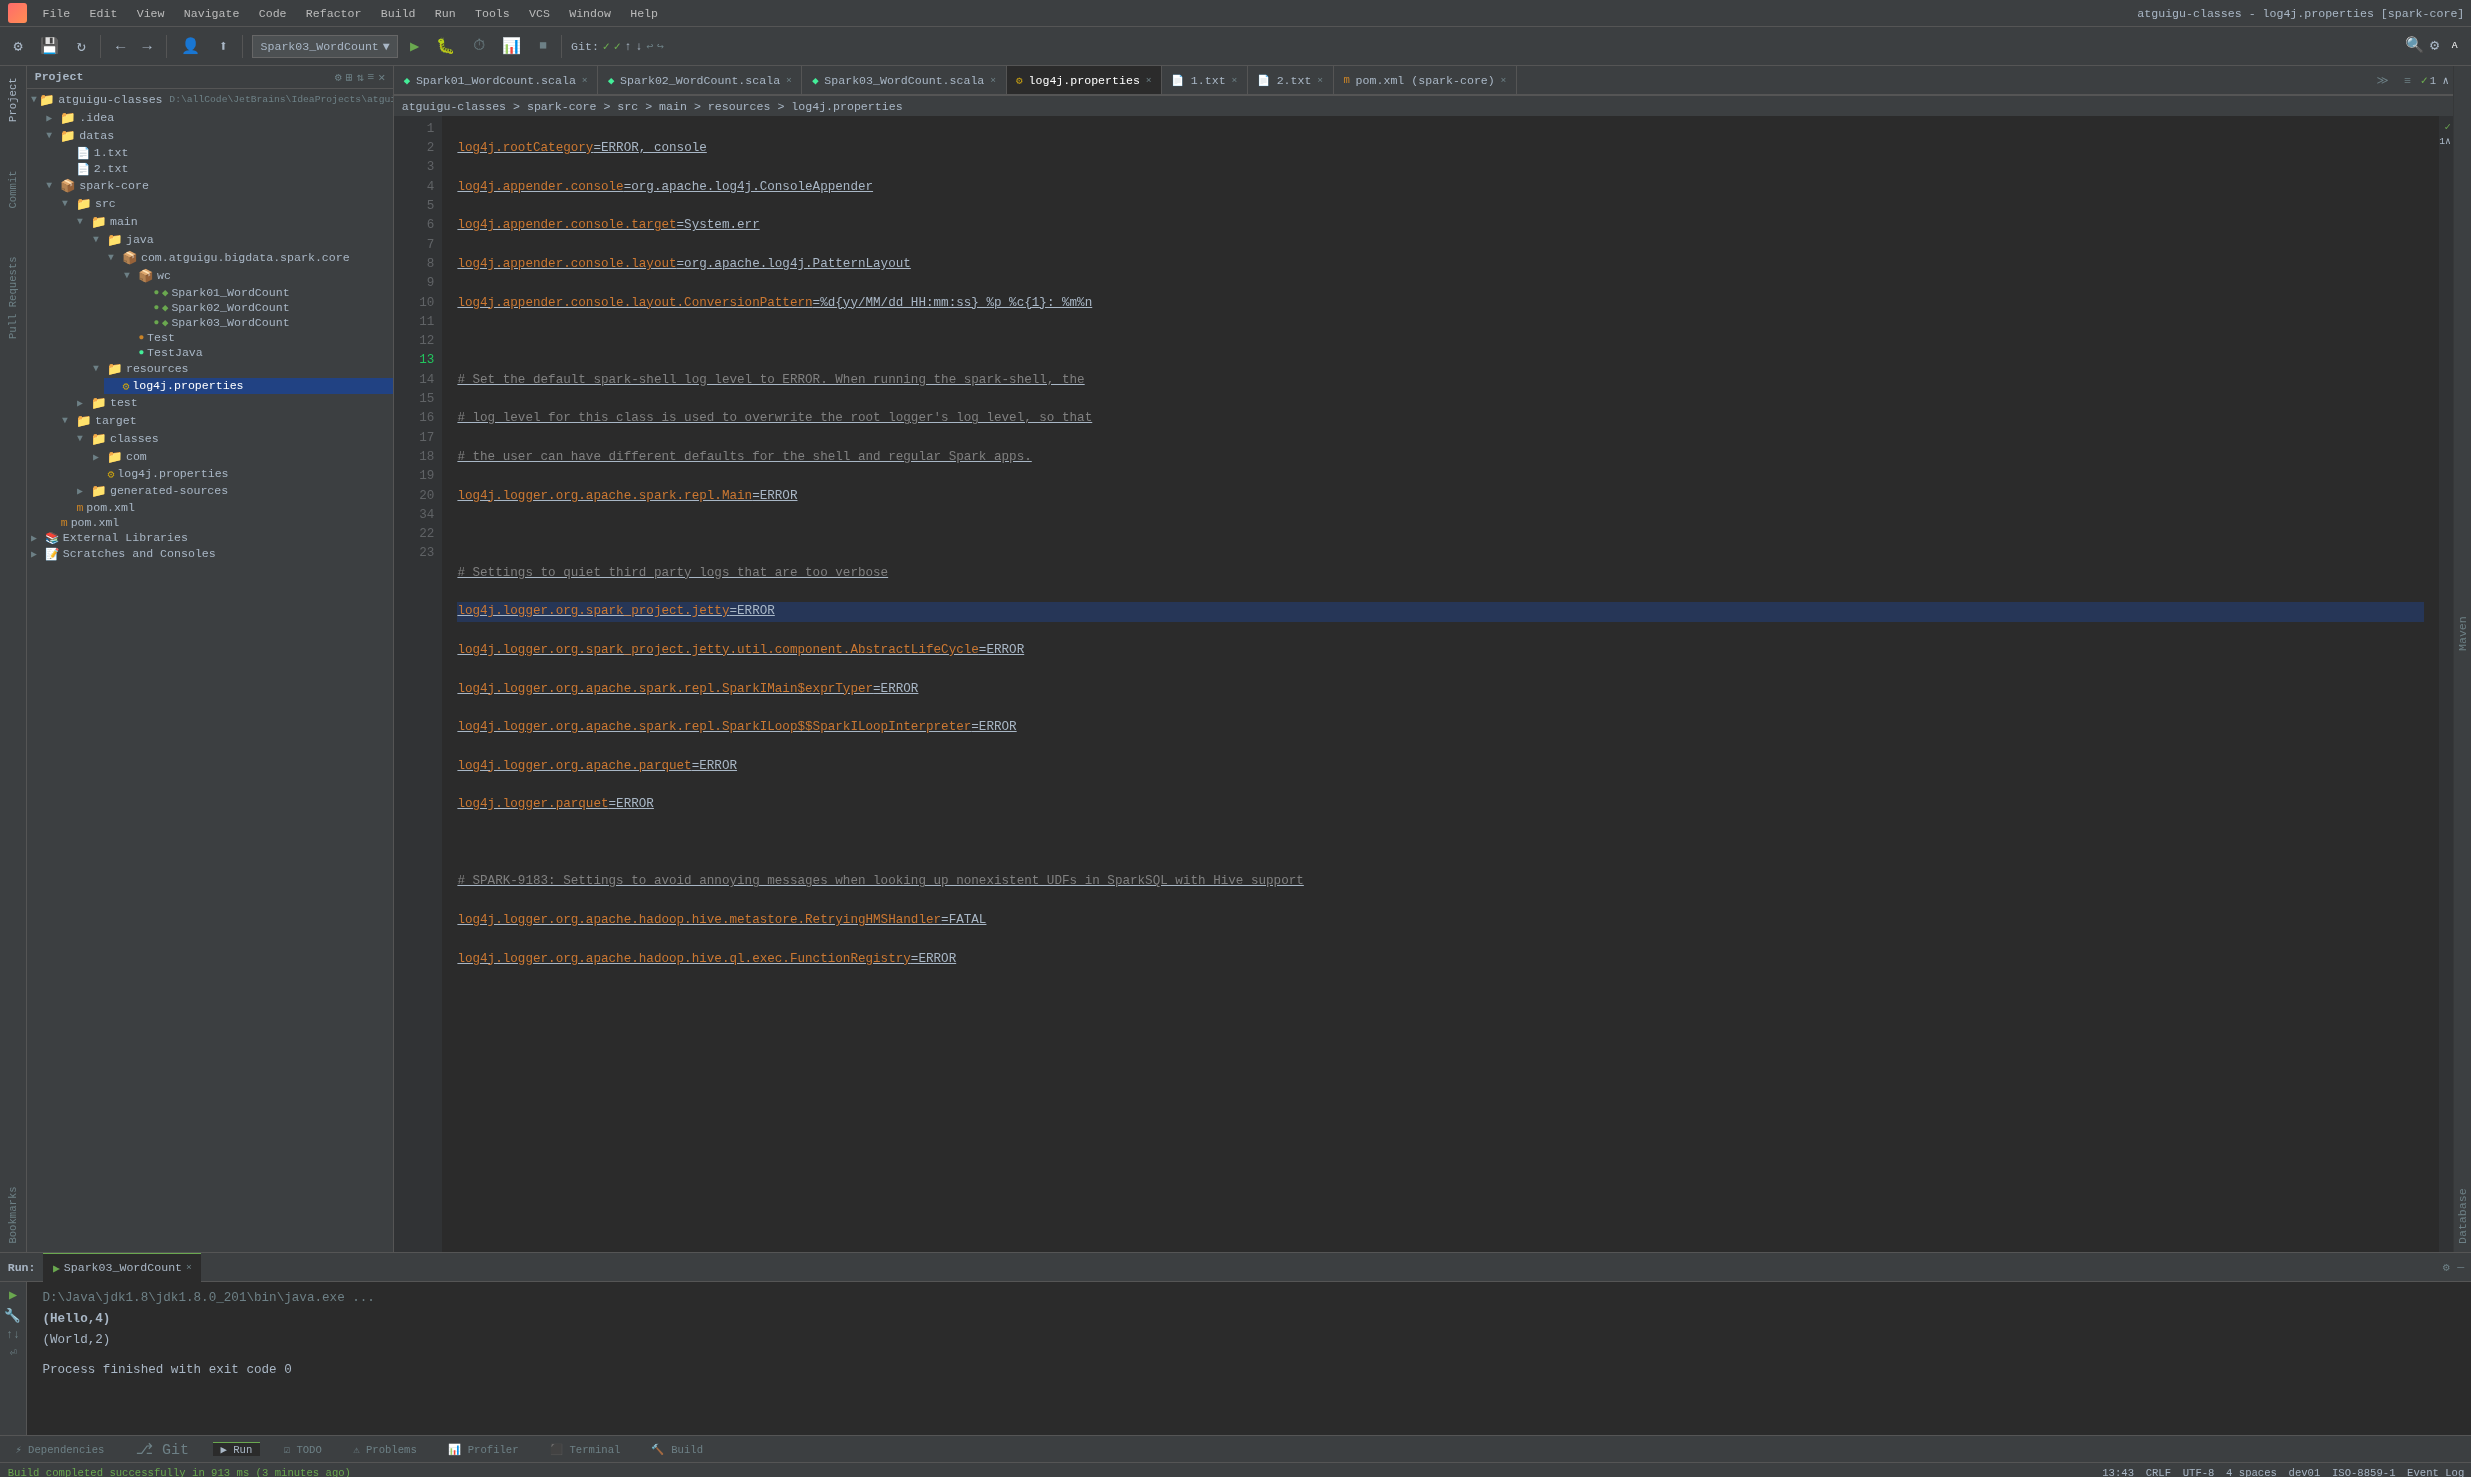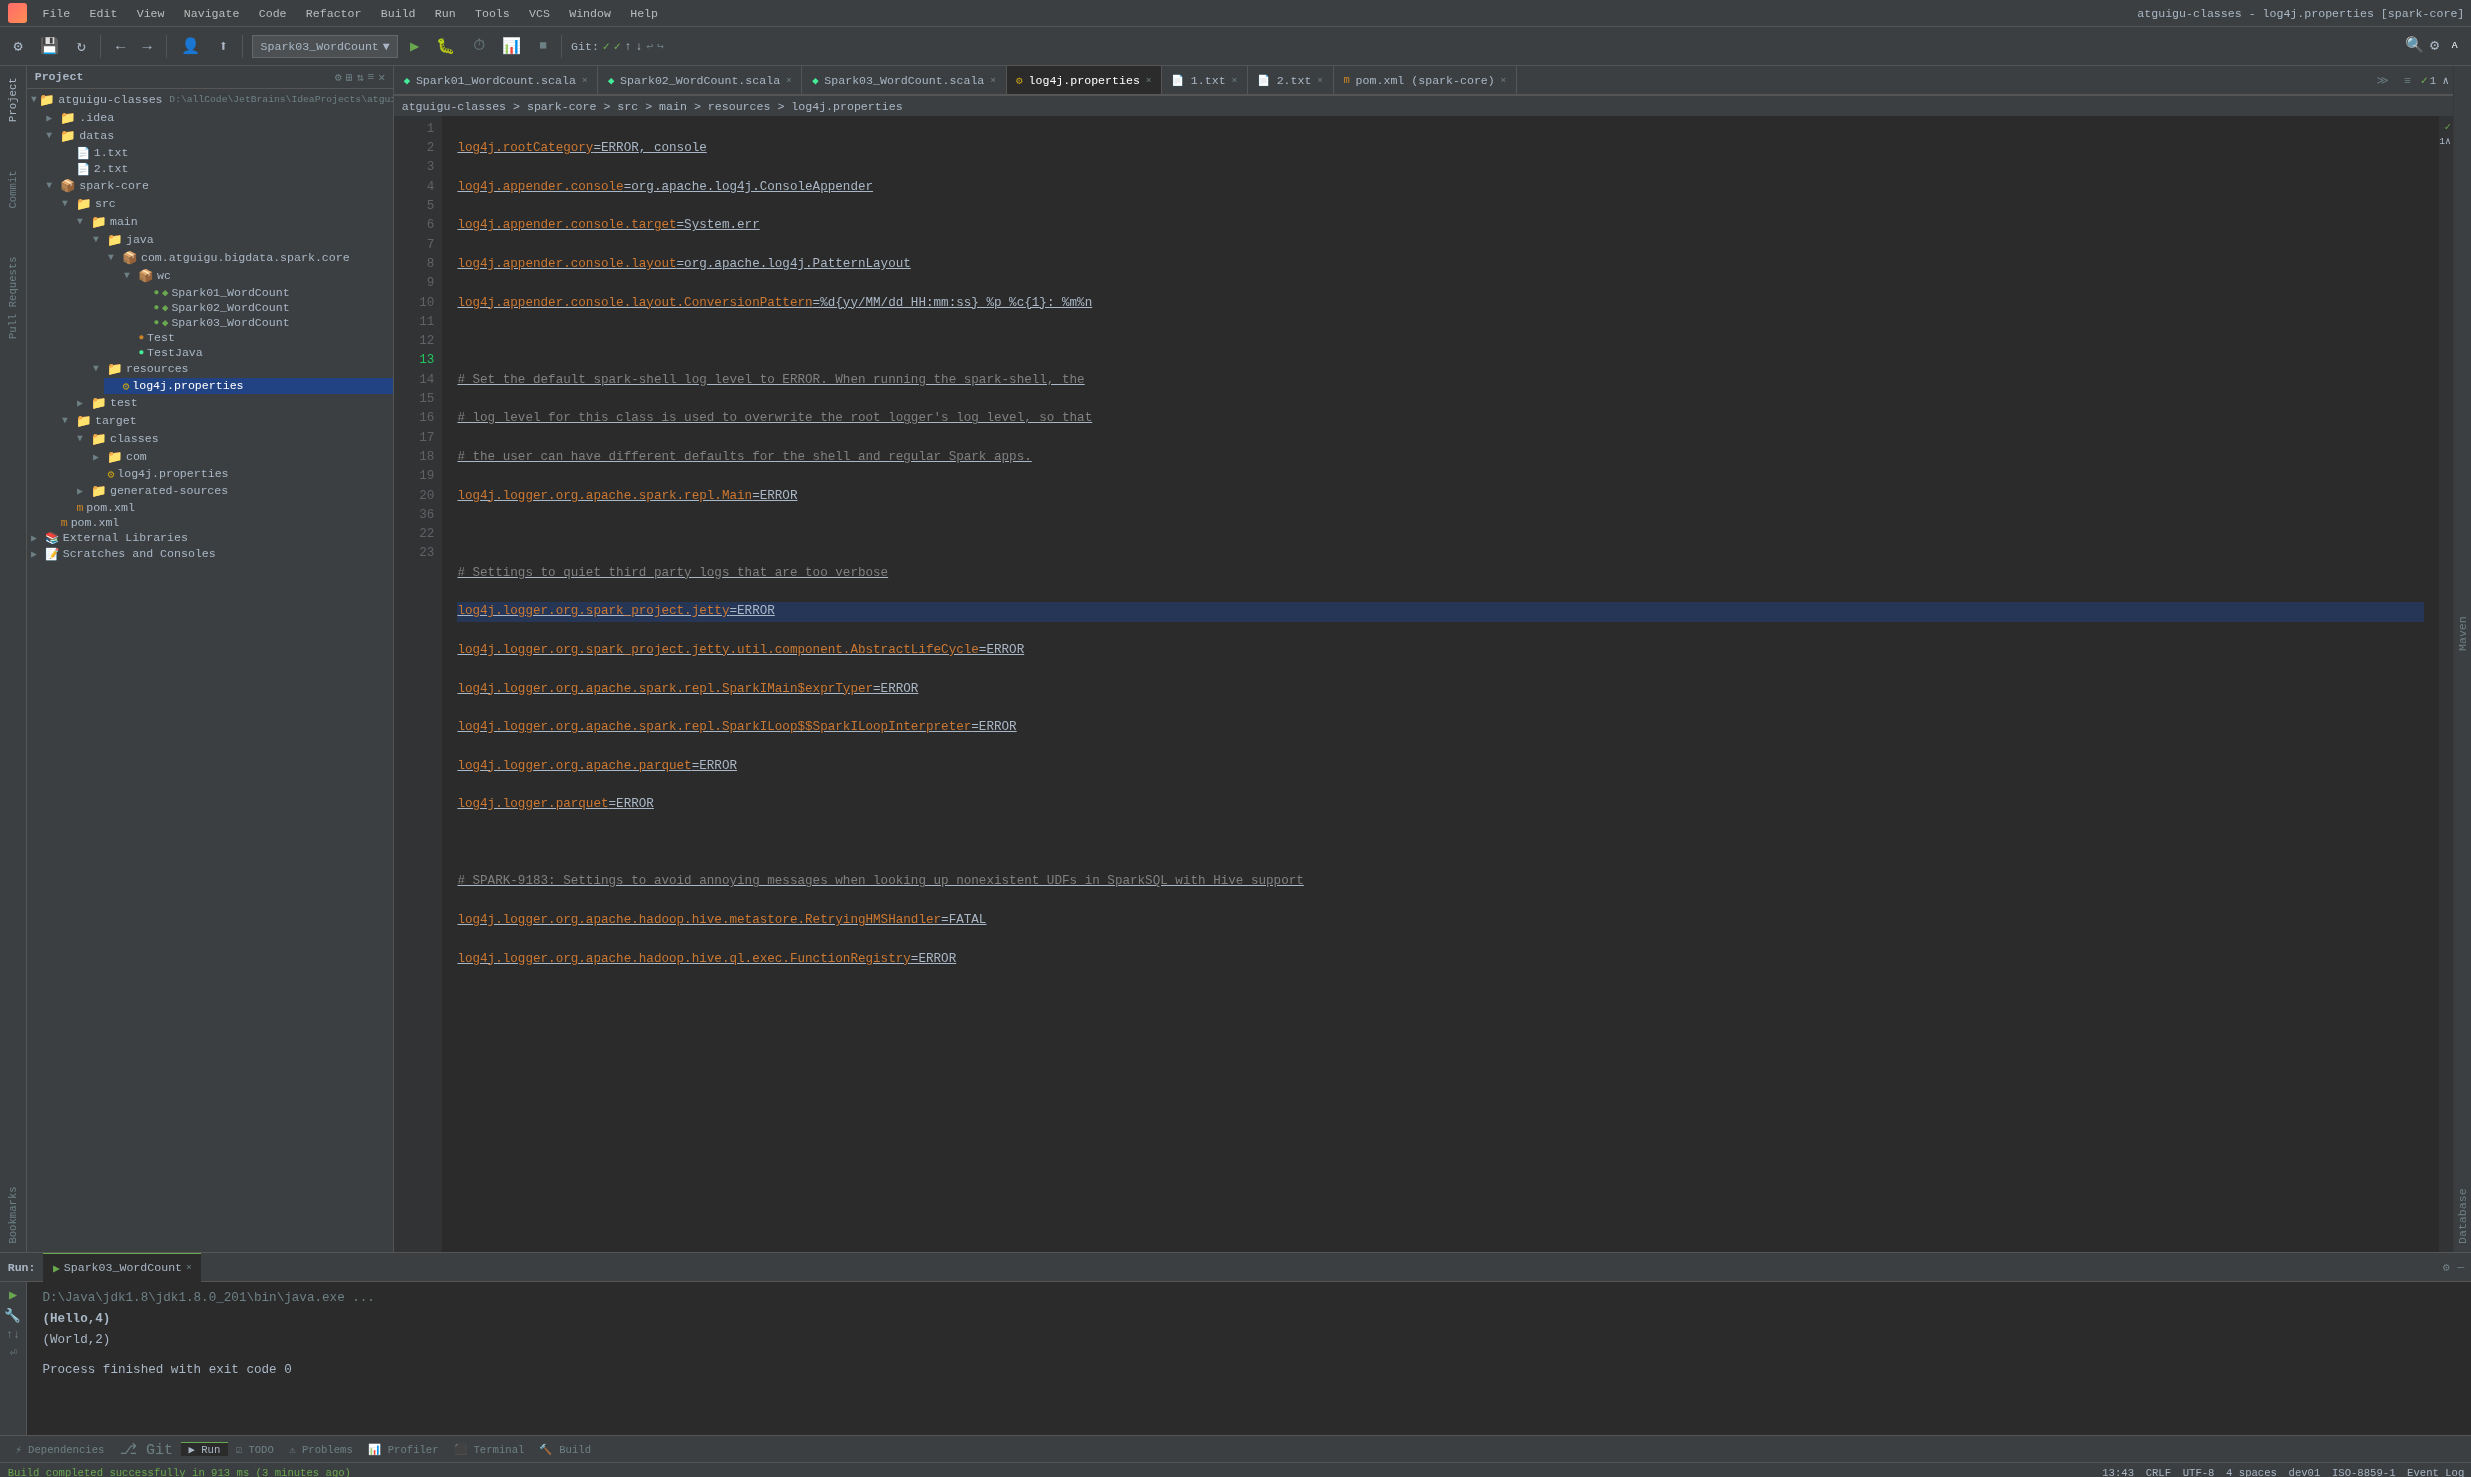--- a/index.html
+++ b/index.html
@@ -420,21 +420,21 @@
         <div>11</div>
         <div>12</div>
         <div style="color:#22c55e;">13</div>
         <div>14</div>
         <div>15</div>
         <div>16</div>
         <div>17</div>
         <div>18</div>
         <div>19</div>
         <div>20</div>
-        <div>36</div>
+        <div>34</div>
         <div>22</div>
         <div>23</div>
       </div>
       <div id="code-area" style="font-size:12.6px;line-height:19.3px;padding:3.9px 15.4px;flex:1;overflow-y:auto;white-space:pre;">
 <div class="code-line"><span class="c-orange">log4j.rootCategory</span><span class="c-white">=ERROR, console</span></div>
 <div class="code-line"><span class="c-orange">log4j.appender.console</span><span class="c-white">=org.apache.log4j.ConsoleAppender</span></div>
 <div class="code-line"><span class="c-orange">log4j.appender.console.target</span><span class="c-white">=System.err</span></div>
 <div class="code-line"><span class="c-orange">log4j.appender.console.layout</span><span class="c-white">=org.apache.log4j.PatternLayout</span></div>
 <div class="code-line"><span class="c-orange">log4j.appender.console.layout.ConversionPattern</span><span class="c-white">=%d{yy/MM/dd HH:mm:ss} %p %c{1}: %m%n</span></div>
 <div class="code-line"> </div>
@@ -505,21 +505,21 @@
       <div style="color:#a9b7c6;font-weight:bold;">(Hello,4)</div>
       <div style="color:#a9b7c6;">(World,2)</div>
       <div style="height:9.7px;"></div>
       <div style="color:#a9b7c6;">
         <span>Process finished with exit code 0</span>
       </div>
     </div>
   </div>
 </div>
 
-<div id="tool-tabs" style="background:#3c3f41;display:flex;align-items:center;height:27px;border-top:1px solid #555;padding:0 7.7px;gap:0;">
+<div id="tool-tabs" style="background:#3c3f41;display:flex;align-items:center;height:27px;border-top:1px solid #555;padding:0 7.7px;gap:16px;">
   <span style="color:#6d8086;font-size:10.6px;padding:0 7.7px;cursor:pointer;">⚡ Dependencies</span>
   <span style="color:#6d8086;font-size:15px;padding:0 7.7px;cursor:pointer;">⎇ Git</span>
   <span style="color:#a9b7c6;font-size:10.6px;padding:0 7.7px;cursor:pointer;border-top:1.9px solid #6aa84f;background:#2b2b2b;">▶ Run</span>
   <span style="color:#6d8086;font-size:10.6px;padding:0 7.7px;cursor:pointer;">☑ TODO</span>
   <span style="color:#6d8086;font-size:10.6px;padding:0 7.7px;cursor:pointer;">⚠ Problems</span>
   <span style="color:#6d8086;font-size:10.6px;padding:0 7.7px;cursor:pointer;">📊 Profiler</span>
   <span style="color:#6d8086;font-size:10.6px;padding:0 7.7px;cursor:pointer;">⬛ Terminal</span>
   <span style="color:#6d8086;font-size:10.6px;padding:0 7.7px;cursor:pointer;">🔨 Build</span>
 </div>
 

